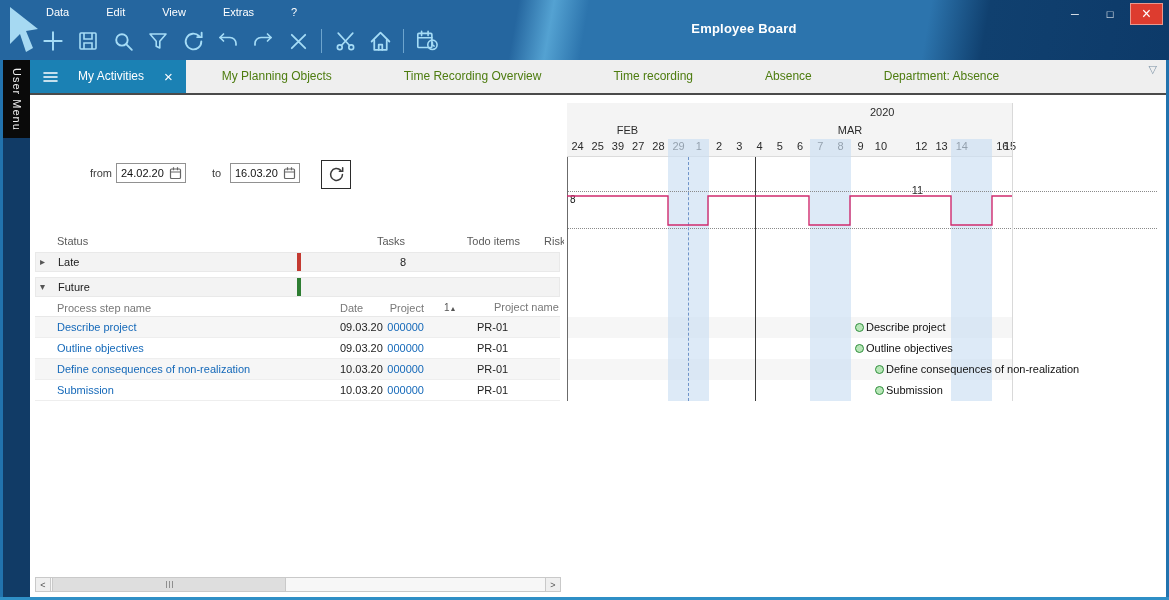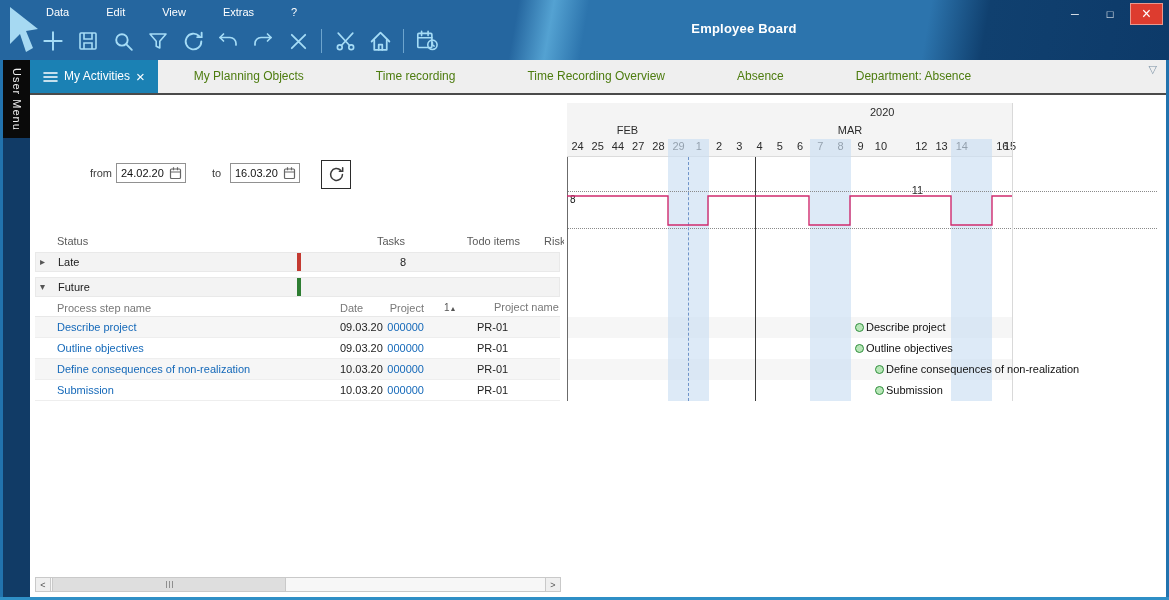--- a/index.html
+++ b/index.html
@@ -20,21 +20,21 @@
   .tsep{width:1px;height:24px;background:rgba(170,215,242,.55);margin:0 3px}
 
   
   .side-strip{position:absolute;left:3px;top:60px;width:27px;height:537px;background:#113b66}
   .user-menu-tab{width:27px;height:78px;background:#0a0a0a;display:flex;align-items:center;justify-content:center;cursor:pointer}
   .user-menu-tab span{writing-mode:vertical-rl;color:#f0f0f0;font-size:11px;letter-spacing:1px}
 
   
   .tabbar{position:absolute;left:30px;top:60px;width:1136px;height:35px;background:#efefef;border-bottom:2px solid #4a4a4a;display:flex}
   .tab{line-height:33px;padding:0 36px;font-size:12px;color:#4d7c0f;white-space:nowrap;cursor:pointer}
-  .tab.active{display:flex;align-items:center;gap:6px;padding:6px 13px;background:#1b81b4;color:#fff}
+  .tab.active{display:flex;align-items:center;gap:20px;padding:6px 13px;background:#1b81b4;color:#fff}
   .tabclose{font-size:15px;line-height:1;cursor:pointer}
   .tab-caret{position:absolute;right:9px;top:3px;font-size:11px;color:#7d93a6;cursor:pointer}
 
   .content{position:absolute;left:30px;top:95px;width:1136px;height:502px;background:#fff}
 
   
   .flabel{position:absolute;color:#3c3c3c}
   .dinput{position:absolute;width:70px;height:20px;border:1px solid #919191;background:#fff;font:11px "Liberation Sans",sans-serif;padding:1px 16px 1px 4px;color:#111}
   .dical{position:absolute;pointer-events:none}
   .refbtn{position:absolute;left:321px;top:160px;width:30px;height:29px;border:1px solid #2b2b2b;background:#fff;display:flex;align-items:center;justify-content:center;cursor:pointer}
@@ -185,22 +185,22 @@
 
   <div class="tabbar">
     <div class="tab active">
       <svg width="15" height="12" viewBox="0 0 15 12" stroke="#fff" stroke-width="1.6" stroke-linecap="round">
           <path d="M1 2h13M1 6h13M1 10h13"></path>
         </svg>
       <span>My Activities</span>
       <span class="tabclose">×</span>
     </div>
     <div class="tab">My Planning Objects</div>
+    <div class="tab">Time Recording Overview</div>
     <div class="tab">Time recording</div>
-    <div class="tab">Time Recording Overview</div>
     <div class="tab">Absence</div>
     <div class="tab">Department: Absence</div>
     <span class="tab-caret">▽</span>
   </div>
 
   <div class="content"></div>
 
   <span class="flabel" style="left:90px;top:167px">from</span>
   <input class="dinput" style="left: 116px; top: 163px;" readonly="" value="24.02.20">
   <svg class="dical" style="left:169px;top:166px" width="13" height="14" viewBox="0 0 13 14" fill="none" stroke="#666" stroke-width="1.2">
@@ -282,21 +282,21 @@
     <div class="hsb-btn" style="right:0;border-left:1px solid #c9c9c9">&gt;</div>
   </div>
 
   <div class="gantt-head">
     <span class="g-year">2020</span>
     <span class="g-month" style="left:0;width:121px">FEB</span>
     <span class="g-month" style="left:121px;width:324px">MAR</span>
     <div id="day-row">
         <span class="day" style="left: 0px;">24</span>
         <span class="day" style="left: 20.227px;">25</span>
-        <span class="day" style="left: 40.454px;">44</span>
+        <span class="day" style="left: 40.454px;">39</span>
         <span class="day" style="left: 60.681px;">27</span>
         <span class="day" style="left: 80.908px;">28</span>
         <span class="day" style="left: 101.135px;">29</span>
         <span class="day" style="left: 121.362px;">1</span>
         <span class="day" style="left: 141.589px;">2</span>
         <span class="day" style="left: 161.816px;">3</span>
         <span class="day" style="left: 182.043px;">4</span>
         <span class="day" style="left: 202.27px;">5</span>
         <span class="day" style="left: 222.497px;">6</span>
         <span class="day" style="left: 242.724px;">7</span>

